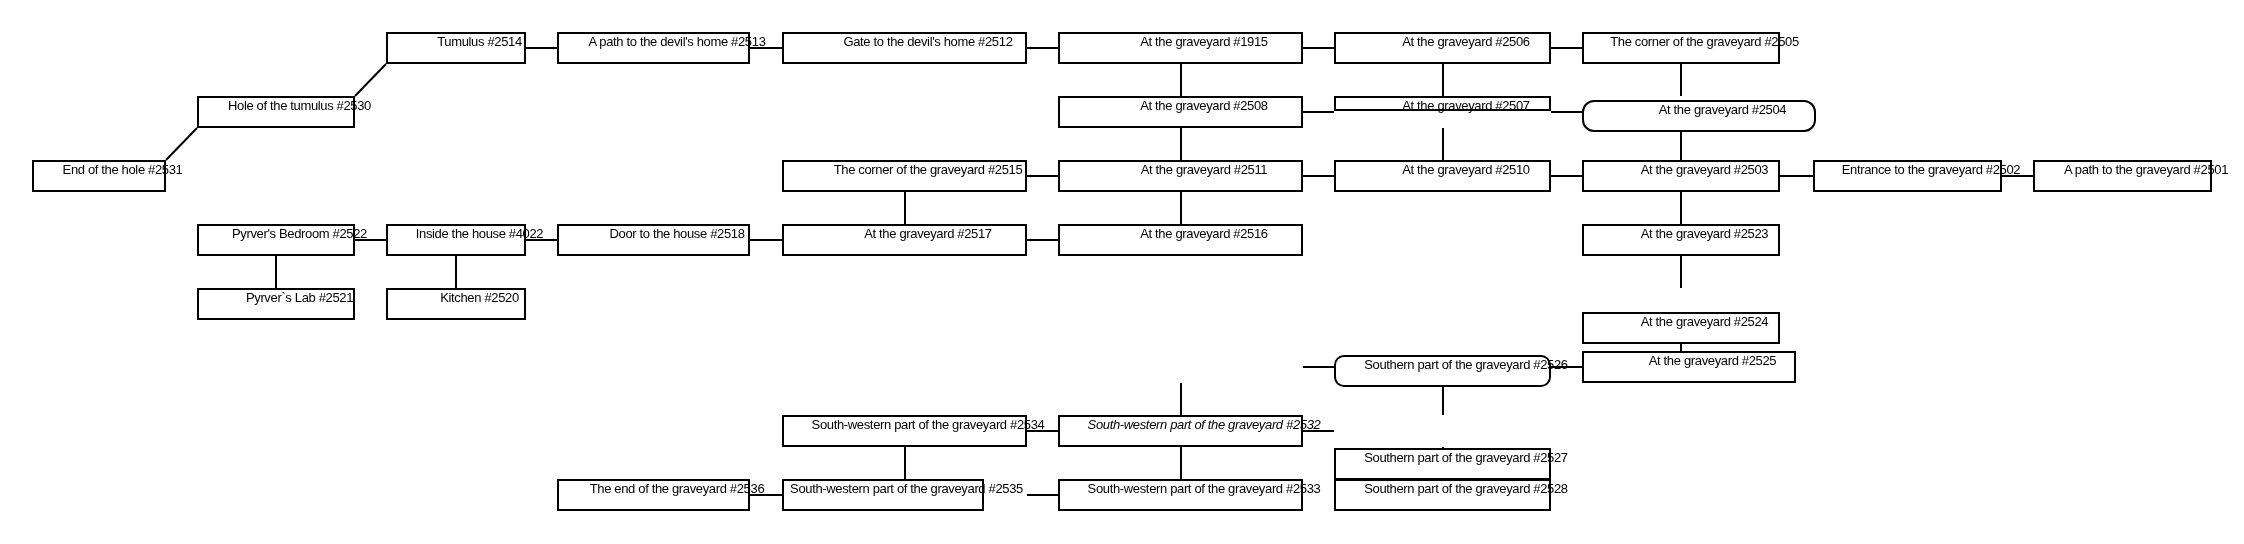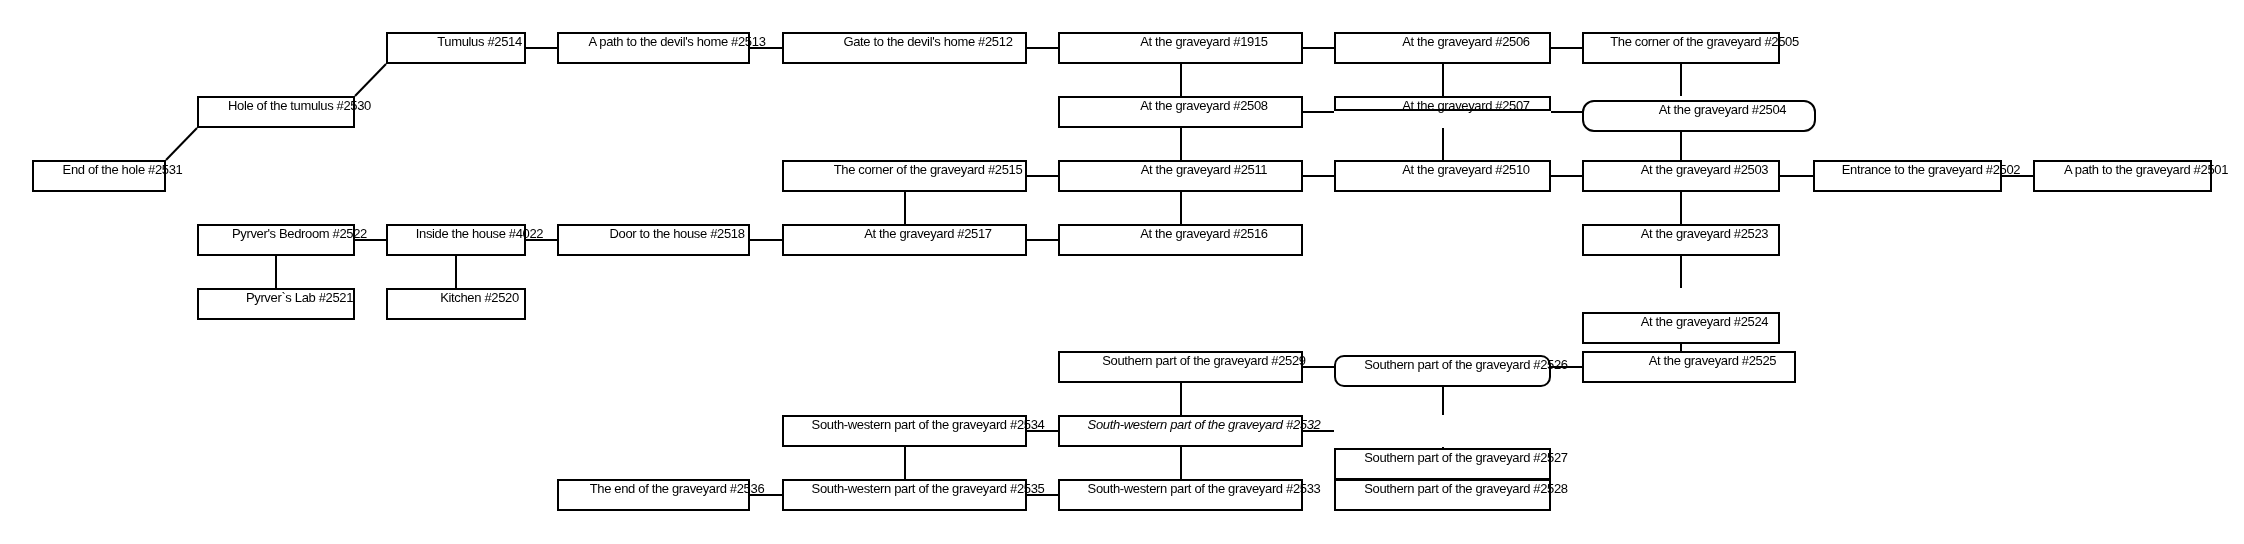--- a/index.html
+++ b/index.html
@@ -154,42 +154,39 @@
     </div>
     <div class="node" style="left: 197px; top: 288px; width: 158px; height: 32px;">
       <span>Pyrver`s Lab #2521</span>
     </div>
     <div class="node" style="left: 386px; top: 288px; width: 140px; height: 32px;">
       <span>Kitchen #2520</span>
     </div>
     <div class="node" style="left: 1582px; top: 288px; width: 198px; height: 32px; margin-top: 24px;">
       <span>At the graveyard #2524</span>
     </div>
-    <div class="node" style="left: 1058px; top: 351px; width: 245px; height: 32px;">
-      <span>Southern part of the graveyard #2529</span>
-    </div>
     <div class="node" style="left: 1334px; top: 355px; width: 217px; height: 32px; border-radius: 10px;">
       <span>Southern part of the graveyard #2526</span>
     </div>
     <div class="node" style="left: 1582px; top: 351px; width: 214px; height: 32px;">
       <span>At the graveyard #2525</span>
     </div>
     <div class="node" style="left: 782px; top: 415px; width: 245px; height: 32px;">
       <span>South-western part of the graveyard #2534</span>
     </div>
     <div class="node" style="left: 1058px; top: 415px; width: 245px; height: 32px; font-style: italic;">
       <span>South-western part of the graveyard #2532</span>
     </div>
     <div class="node" style="left: 1334px; top: 415px; width: 217px; height: 32px; margin-top: 33px;">
       <span>Southern part of the graveyard #2527</span>
     </div>
     <div class="node" style="left: 557px; top: 479px; width: 193px; height: 32px;">
       <span>The end of the graveyard #2536</span>
     </div>
-    <div class="node" style="left: 782px; top: 479px; width: 245px; height: 32px;">
+    <div class="node" style="left: 782px; top: 479px; width: 202px; height: 32px;">
       <span>South-western part of the graveyard #2535</span>
     </div>
     <div class="node" style="left: 1058px; top: 479px; width: 245px; height: 32px;">
       <span>South-western part of the graveyard #2533</span>
     </div>
     <div class="node" style="left: 1334px; top: 479px; width: 217px; height: 32px;">
       <span>Southern part of the graveyard #2528</span>
     </div>
   </div>
 

